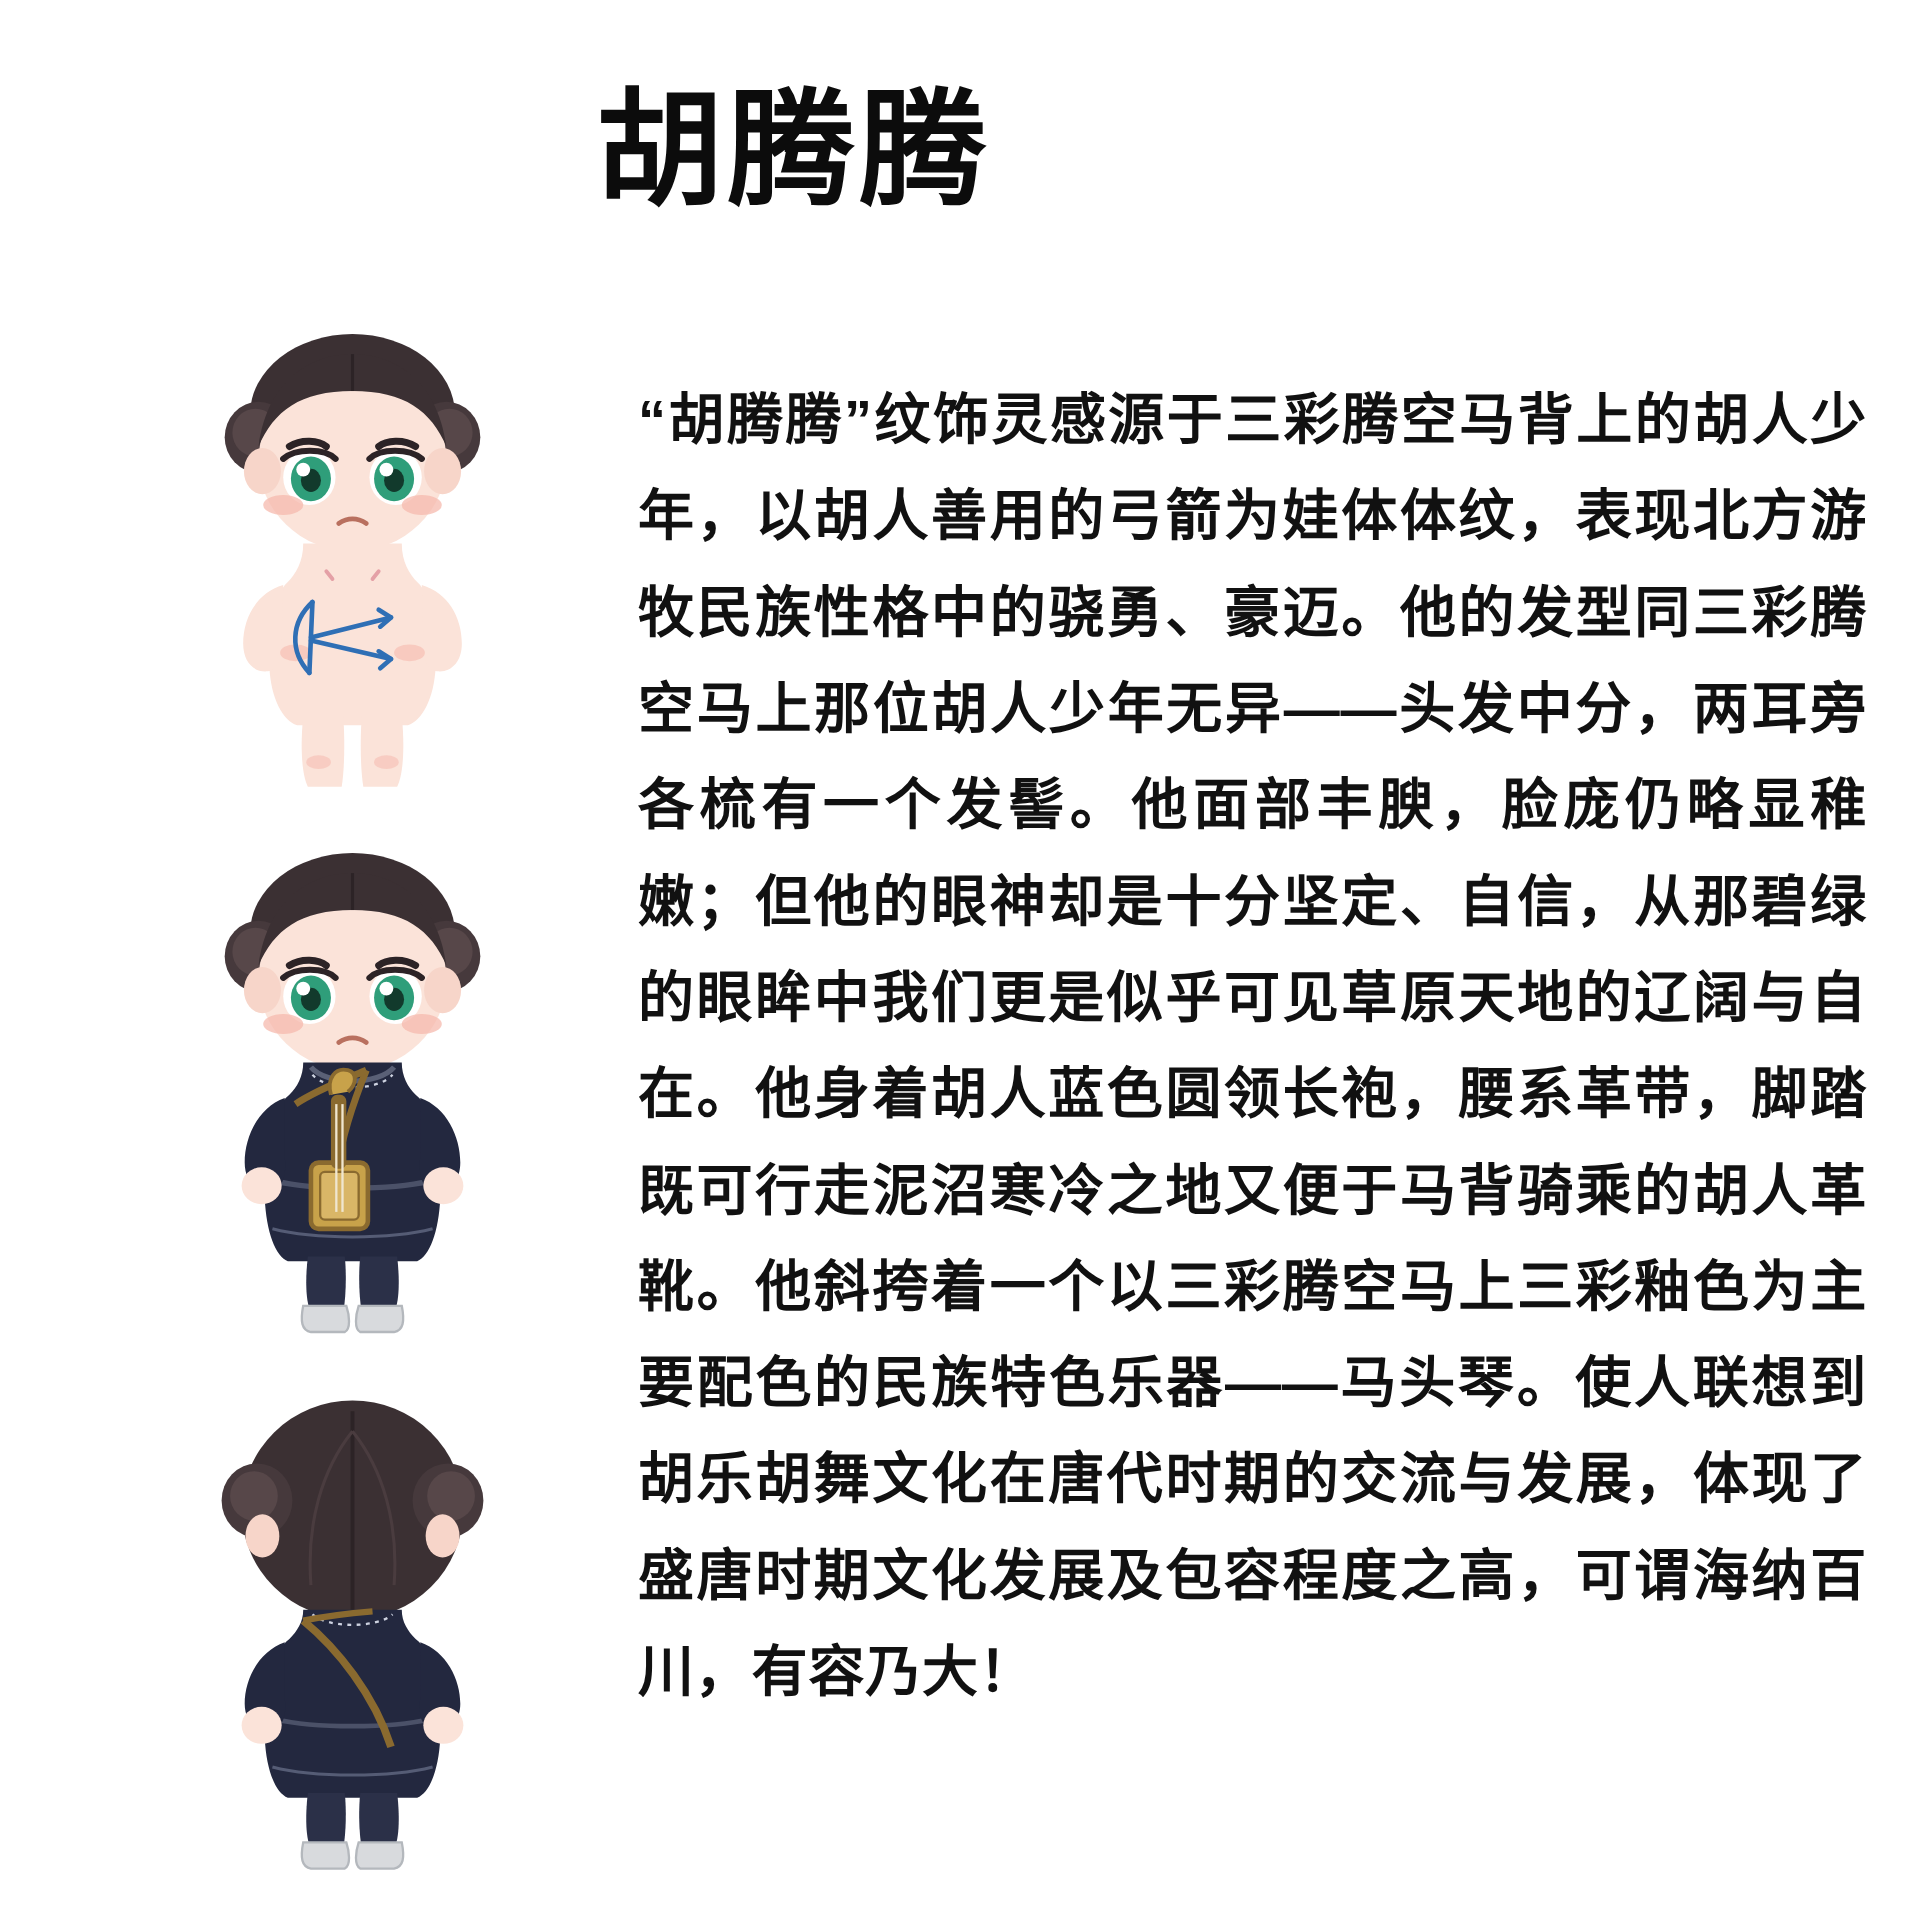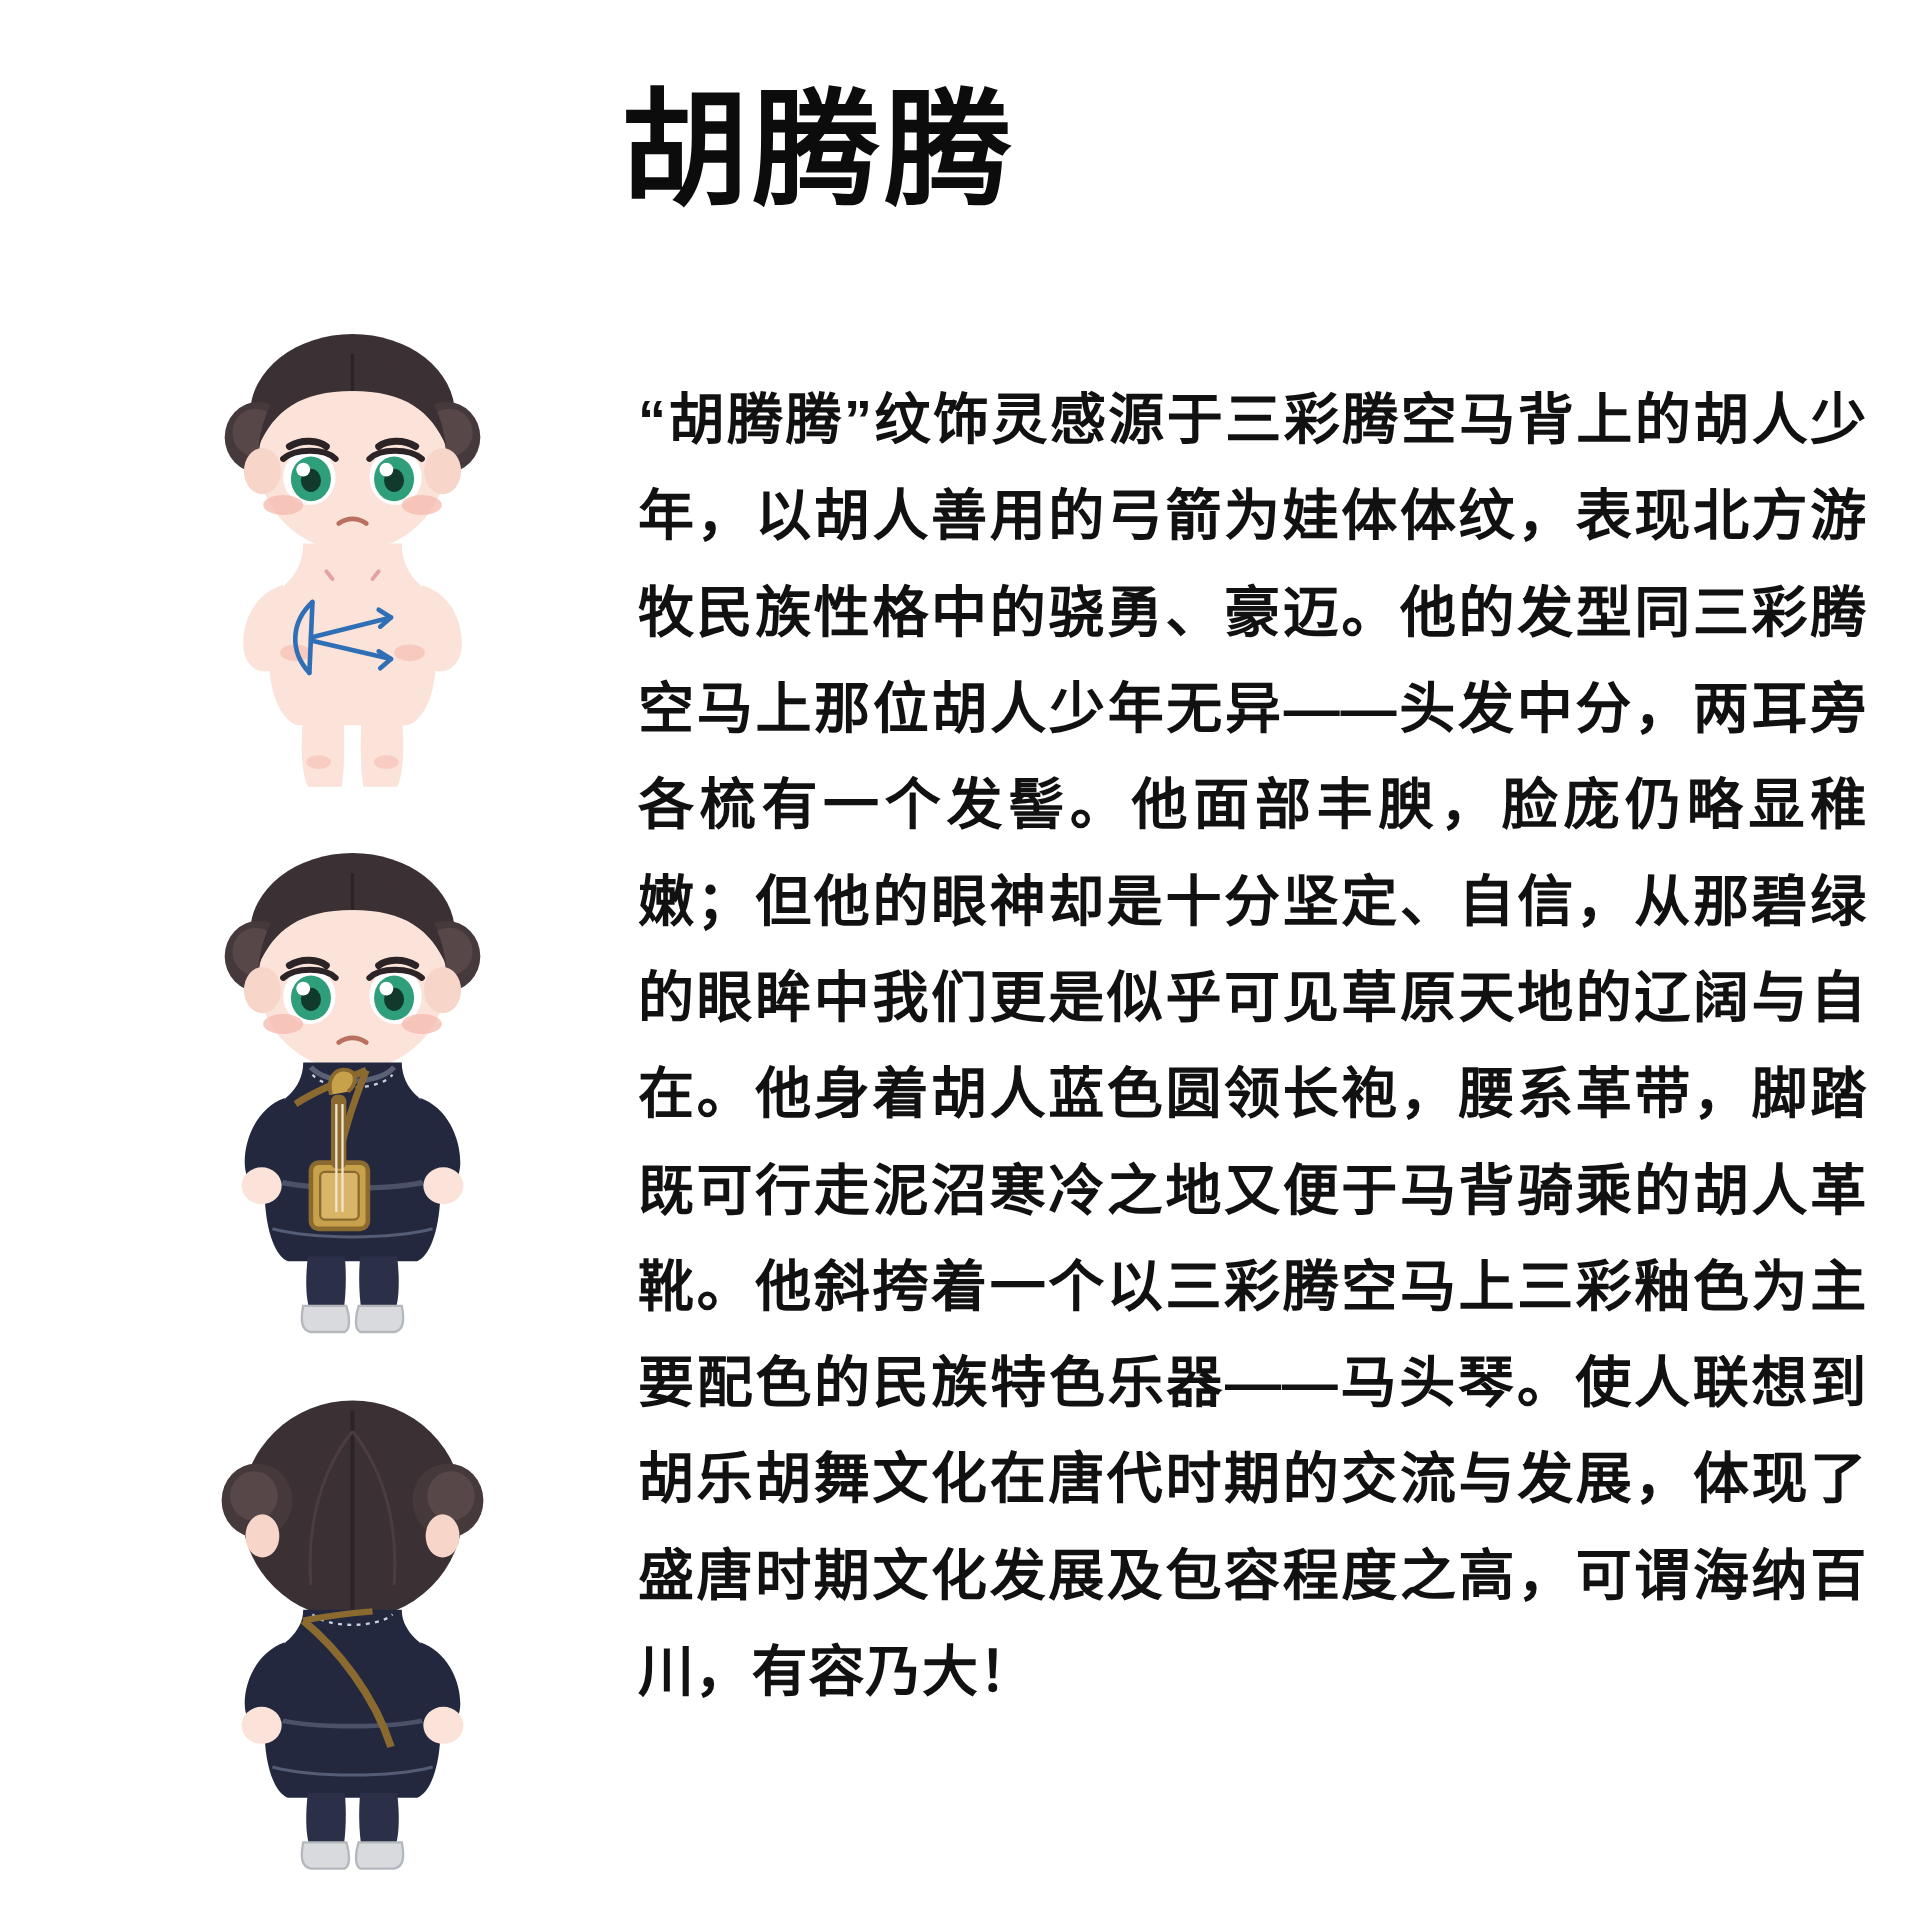--- a/index.html
+++ b/index.html
@@ -20,21 +20,21 @@
   .page {
     position: relative;
     width: 1911px;
     height: 2420px;
     background: #ffffff;
   }
 
   
   .title-wrap {
     position: absolute;
-    left: 621px;
+    left: 596px;
     top: 81px;
     width: 1233px;
     text-align: left;
   }
   .title {
     font-size: 127px;
     font-weight: 900;
     letter-spacing: 4.6px;
     line-height: 1.1;
     color: #0c0c0c;

